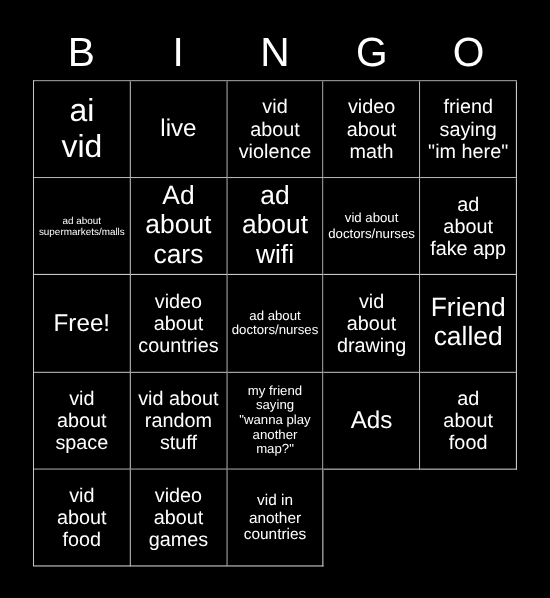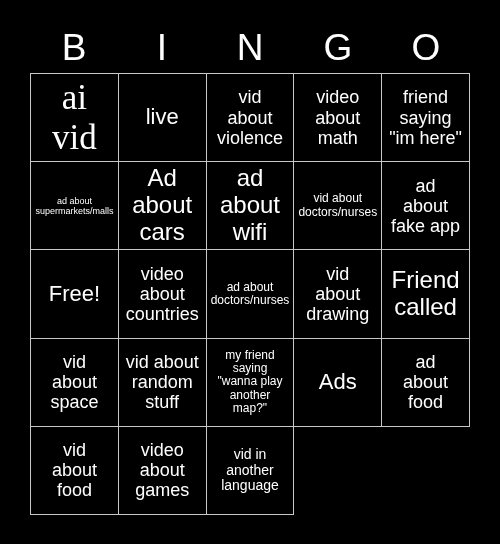--- a/index.html
+++ b/index.html
@@ -70,21 +70,21 @@
     display: block;
     width: 100%;
     color: #ffffff;
     line-height: 1.12;
     word-wrap: break-word;
     overflow-wrap: break-word;
     white-space: pre-line;
   }
   
   .s-xxl { font-size: 22px; }
-  .s-xl  { font-size: 35px; font-family: Liberation Serif, serif; }
+  .s-xl  { font-size: 29px; }
   .s-lg  { font-size: 24px; }
   .s-md  { font-size: 18px; }
   .s-sm  { font-size: 14px; }
   .s-xs  { font-size: 12px; }
   .s-xxs { font-size: 9px; }
 </style>
 </head>
 <body>
 
 <div class="card">
@@ -195,17 +195,17 @@
 food</span>
       </div>
       <div class="cell">
         <span class="cell-text s-md">video
 about
 games</span>
       </div>
       <div class="cell">
         <span class="cell-text s-sm">vid in
 another
-language</span>
+countries</span>
       </div>
     </div>
 
 </div>
 
 </body></html>

